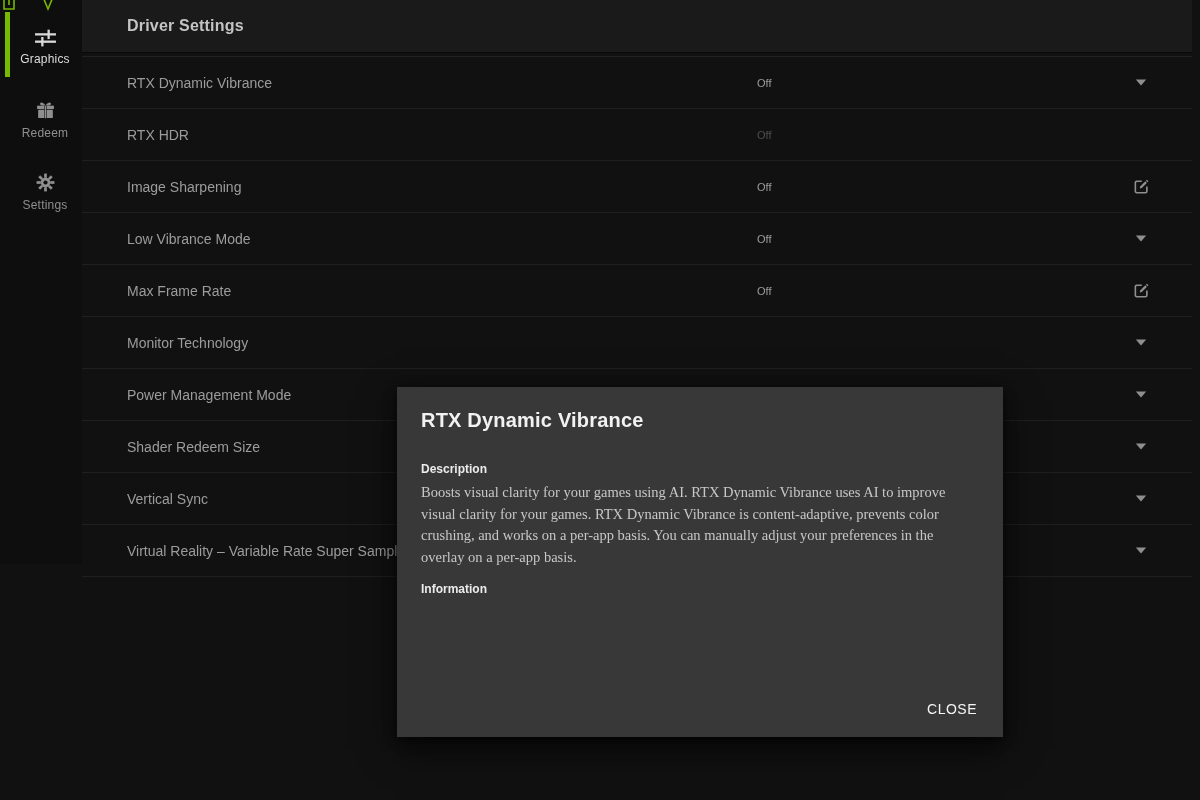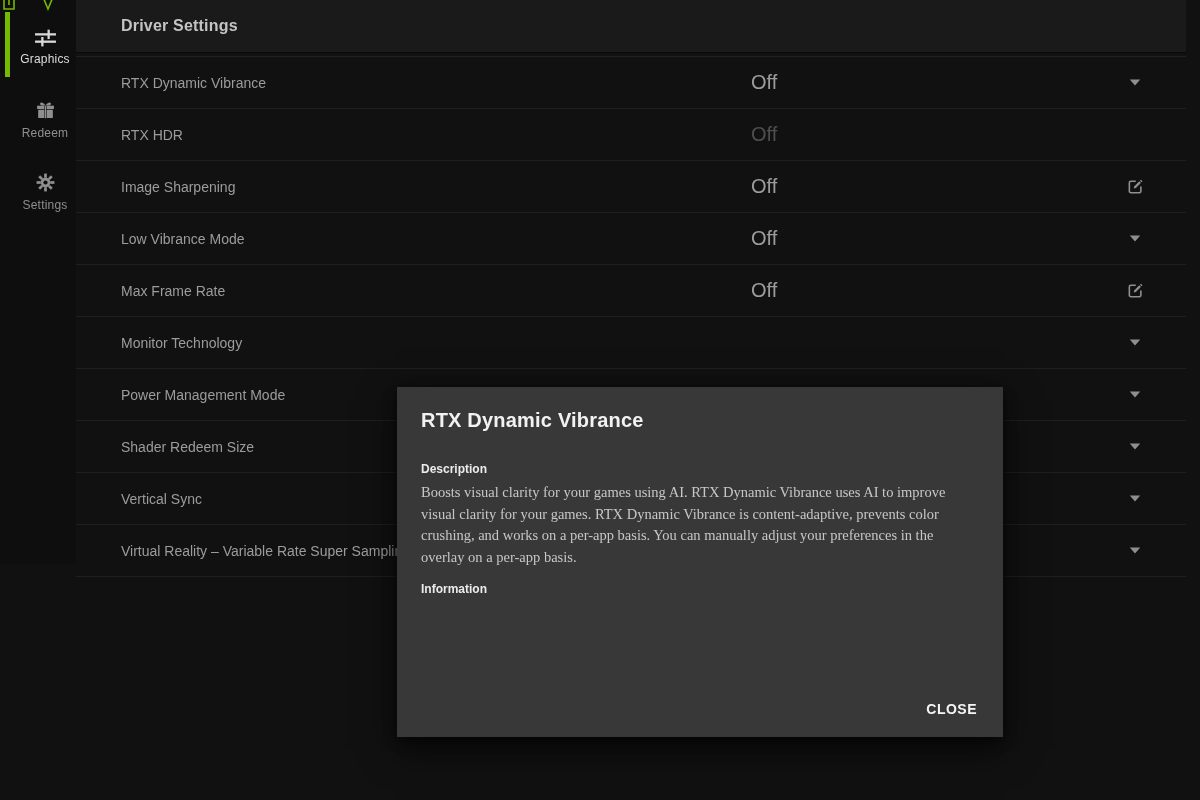--- a/index.html
+++ b/index.html
@@ -14,44 +14,44 @@
   .top-glyph { position:absolute; top:0; }
   .nav-item { position:absolute; left:0; width:90px; display:flex; flex-direction:column;
               align-items:center; gap:5px; cursor:pointer; }
   .nav-item .nlabel { font-size:12px; color:#8f8f8f; letter-spacing:.2px; }
   .nav-item.active .nlabel { color:#dcdcdc; }
   .nav-graphics { top:28px; }
   .nav-redeem   { top:100px; }
   .nav-settings { top:172px; }
 
   
-  .main { position:absolute; left:76px; top:0; width:1110px; height:616px; background:#111; }
+  .main { position:absolute; left:82px; top:0; width:1110px; height:616px; background:#111; }
   .hdr { height:53px; background:#1a1a1a; border-bottom:1px solid #090909;
          display:flex; align-items:center; padding-left:45px; }
   .hdr-title { font-size:16px; font-weight:bold; color:#c4c4c4; letter-spacing:.2px; }
 
   .rows { margin-top:3px; border-top:1px solid #222; }
   .row { position:relative; height:52px; border-bottom:1px solid #1f1f1f;
          display:flex; align-items:center; }
   .rlabel { position:absolute; left:45px; font-size:14px; color:#9c9c9c; white-space:nowrap; }
-  .rvalue { position:absolute; left:675px; font-size:20px; color:#9c9c9c; white-space:nowrap; }
+  .rvalue { position:absolute; left:675px; font-size:11px; color:#9c9c9c; white-space:nowrap; }
   .rvalue.disabled { color:#4e4e4e; }
   .rctl { position:absolute; right:40px; width:22px; display:flex; justify-content:center;
           align-items:center; cursor:pointer; }
 
   
   .modal { position:absolute; left:397px; top:387px; width:606px; height:350px;
            background:#383838; z-index:10; padding:22px 24px;
            box-shadow:0 12px 34px rgba(0,0,0,.65), 0 3px 10px rgba(0,0,0,.5); }
   .m-title { font-size:20px; font-weight:bold; color:#f2f2f2; letter-spacing:.2px; }
   .m-sec-h { font-size:12px; font-weight:bold; color:#ebebeb; }
   .m-desc-h { margin-top:30px; }
   .m-info-h { margin-top:14px; }
   .m-body { margin-top:6px; font-size:14.5px; line-height:21.5px; color:#c7c7c7; width:558px;font-family:Liberation Serif, serif; }
-  .m-close { position:absolute; right:26px; bottom:20px; font-size:14px; font-weight:bold;
+  .m-close { position:absolute; right:26px; bottom:20px; font-size:14px; font-weight:normal;
              color:#f5f5f5; letter-spacing:.5px; cursor:pointer; background:none; border:none;
              font-family:inherit; }
 </style>
 </head>
 <body>
 
 <div class="app">
 
   <div class="sidebar">
 

